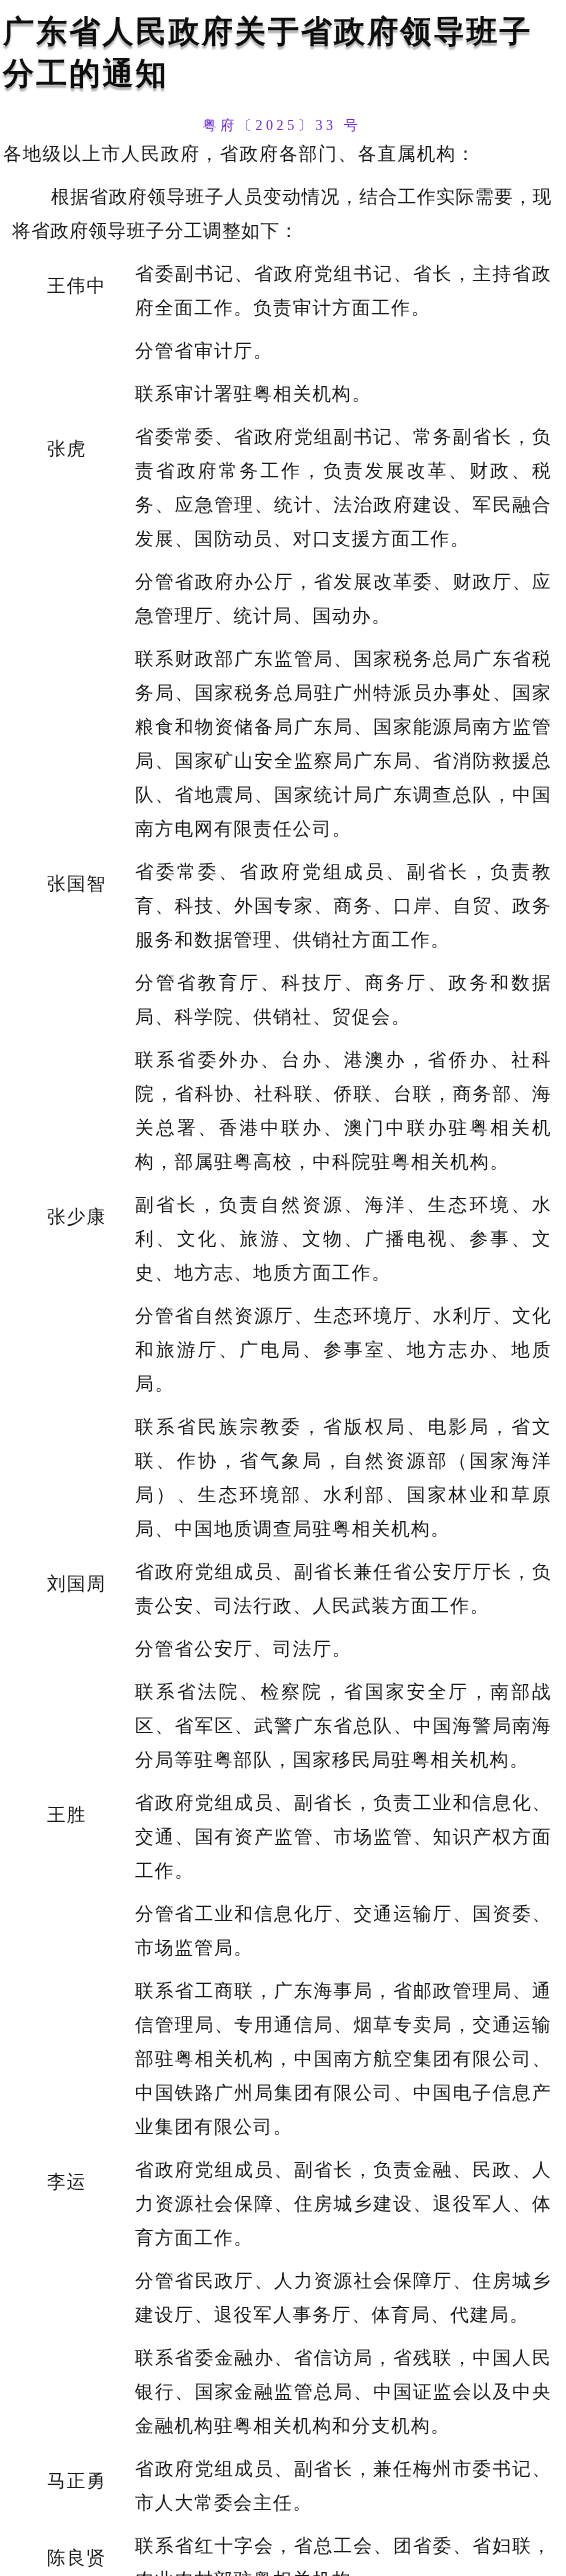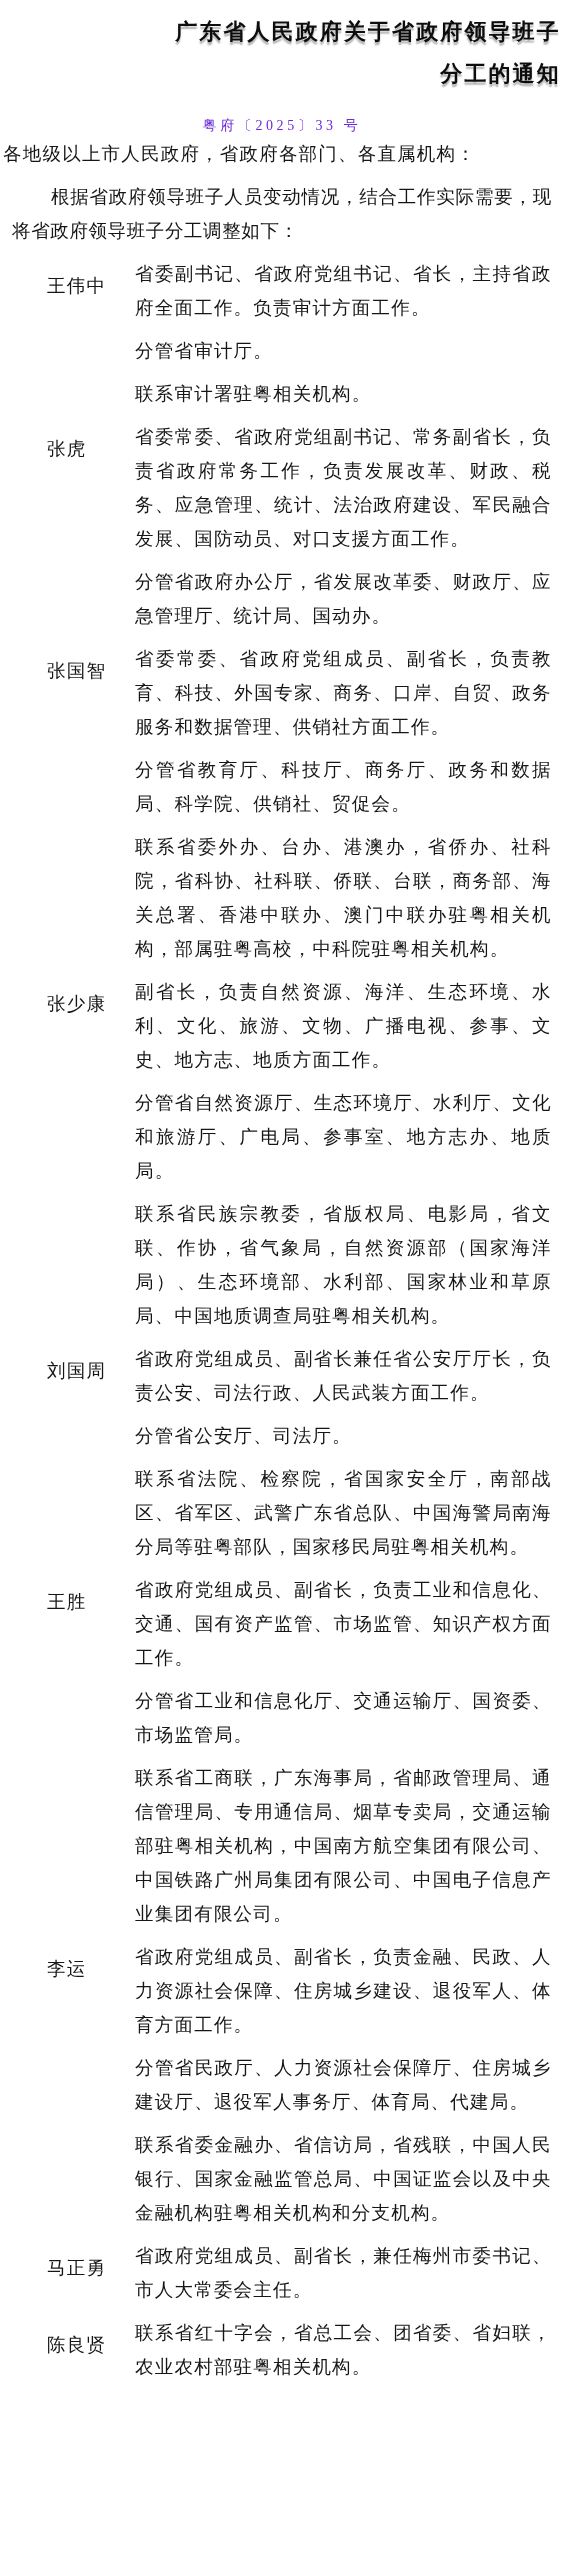--- a/index.html
+++ b/index.html
@@ -16,22 +16,22 @@
     position: relative;
     width: 567px;
     height: 2980px;
     overflow: hidden;
     background: #ffffff;
     box-sizing: border-box;
     padding: 11.3px 6.2px 15.5px 3.1px;
   }
   
   .title {
-    text-align: right;
-    font-size: 22px;
+    text-align: left;
+    font-size: 31px;
     line-height: 42px;
     font-weight: 700;
     letter-spacing: 2.1px;
     color: #0d0d0d;
     text-shadow: 0 2.6px 1.5px rgba(40,40,40,0.35);
   }
   
   .doc-number {
     margin-top: 18.5px;
     text-align: center;
@@ -102,20 +102,21 @@
       <span class="leader-name">王伟中</span>
       <p class="leader-para">省委副书记、省政府党组书记、省长，主持省政府全面工作。负责审计方面工作。</p>
       <p class="leader-para">分管省审计厅。</p>
       <p class="leader-para">联系审计署驻粤相关机构。</p>
     </div>
 
     <div class="leader">
       <span class="leader-name">张虎</span>
       <p class="leader-para">省委常委、省政府党组副书记、常务副省长，负责省政府常务工作，负责发展改革、财政、税务、应急管理、统计、法治政府建设、军民融合发展、国防动员、对口支援方面工作。</p>
       <p class="leader-para">分管省政府办公厅，省发展改革委、财政厅、应急管理厅、统计局、国动办。</p>
+      <p class="leader-para">联系财政部广东监管局、国家税务总局广东省税务局、国家税务总局驻广州特派员办事处、国家粮食和物资储备局广东局、国家能源局南方监管局、国家矿山安全监察局广东局、省消防救援总队、省地震局、国家统计局广东调查总队，中国南方电网有限责任公司。</p>
     </div>
 
     <div class="leader">
       <span class="leader-name">张国智</span>
       <p class="leader-para">省委常委、省政府党组成员、副省长，负责教育、科技、外国专家、商务、口岸、自贸、政务服务和数据管理、供销社方面工作。</p>
       <p class="leader-para">分管省教育厅、科技厅、商务厅、政务和数据局、科学院、供销社、贸促会。</p>
       <p class="leader-para">联系省委外办、台办、港澳办，省侨办、社科院，省科协、社科联、侨联、台联，商务部、海关总署、香港中联办、澳门中联办驻粤相关机构，部属驻粤高校，中科院驻粤相关机构。</p>
     </div>
 
     <div class="leader">

